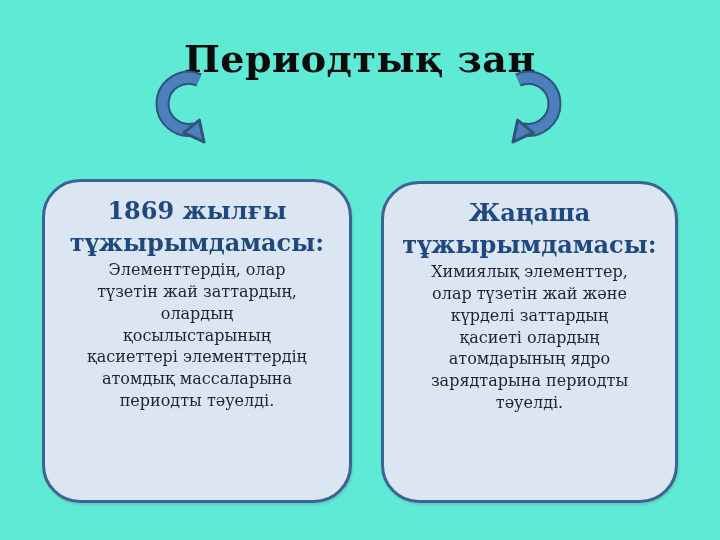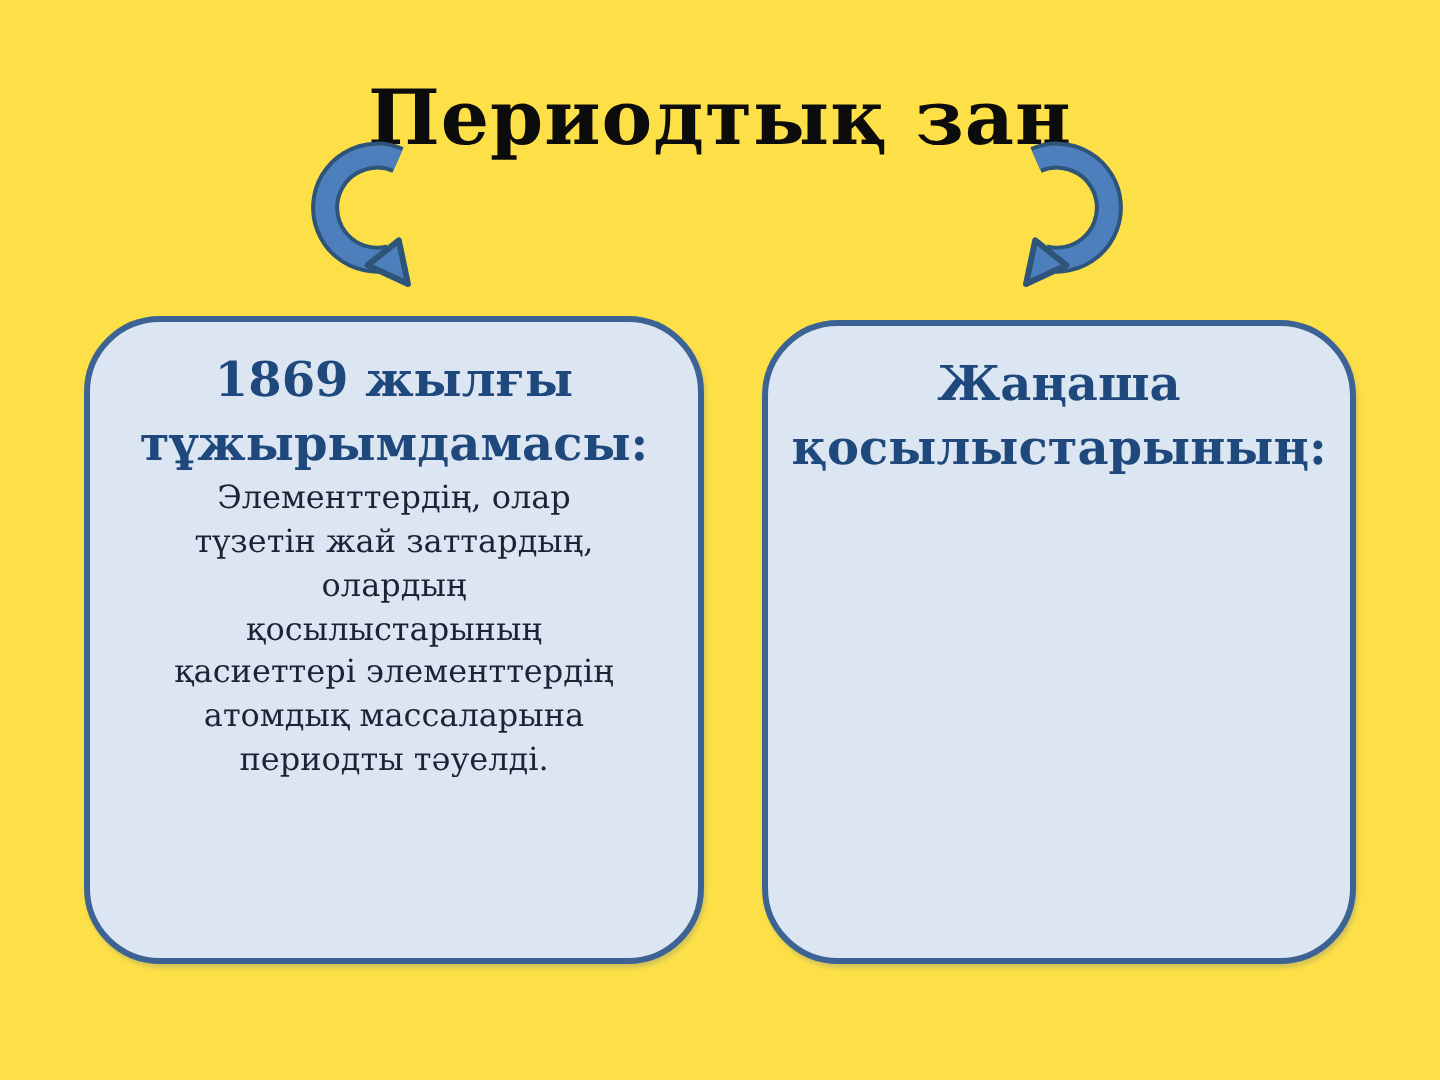--- a/index.html
+++ b/index.html
@@ -6,21 +6,21 @@
     --box-fill:#dce6f2;
     --box-border:#3d6394;
     --heading-color:#1f497d;
     --body-color:#1b2436;
     --title-color:#0c0c0c;
     --arrow-fill:#4d7fbd;
     --arrow-dark:#2e5579;
   }
   html,body{margin:0;padding:0;background:#ffffff;}
   .slide{
-    position:relative;width:720px;height:540px;background:#fde047;
+    position:relative;width:720px;height:540px;background:#5eead4;
     font-family:"DejaVu Serif","Liberation Serif",serif;overflow:hidden;
   }
   .title{
     position:absolute;left:0;right:0;top:36px;margin:0;
     text-align:center;font-size:38px;font-weight:bold;
     color:var(--title-color);letter-spacing:0.5px;
   }
   .arrow{position:absolute;width:54px;height:78px;}
   .arrow-left{left:154px;top:70px;}
   .arrow-right{left:509px;top:70px;transform:scaleX(-1);}
@@ -28,20 +28,21 @@
   .arrow-arc-over{fill:none;stroke:var(--arrow-fill);stroke-width:10;}
   .arrow-head{fill:var(--arrow-fill);stroke:var(--arrow-dark);stroke-width:3;stroke-linejoin:round;}
   .box{
     position:absolute;box-sizing:border-box;
     background:var(--box-fill);
     border:3px solid var(--box-border);
     border-radius:38px;
     text-align:center;
     padding-top:13px;
     box-shadow:1px 2px 2px rgba(90,110,140,0.25);
+    margin-top:21px;
   }
   .box-left{left:42px;top:158px;width:310px;height:324px;}
   .box-right{left:381px;top:160px;width:297px;height:322px;}
   .box-heading{
     font-size:24px;font-weight:bold;color:var(--heading-color);
     white-space:pre;line-height:1.34;
   }
   .box-body{
     font-size:16px;color:var(--body-color);
     white-space:pre;line-height:1.36;
@@ -77,16 +78,23 @@
 түзетін жай заттардың,
 олардың
 қосылыстарының
 қасиеттері элементтердің
 атомдық массаларына
 периодты тәуелді.</div>
   </div>
 
   <div class="box box-right">
     <div class="box-heading">Жаңаша
-қосылыстарының:</div>
+тұжырымдамасы:</div>
+    <div class="box-body">Химиялық элементтер,
+олар түзетін жай және
+күрделі заттардың
+қасиеті олардың
+атомдарының ядро
+зарядтарына периодты
+тәуелді.</div>
   </div>
 
 </div>
 
 </body></html>

